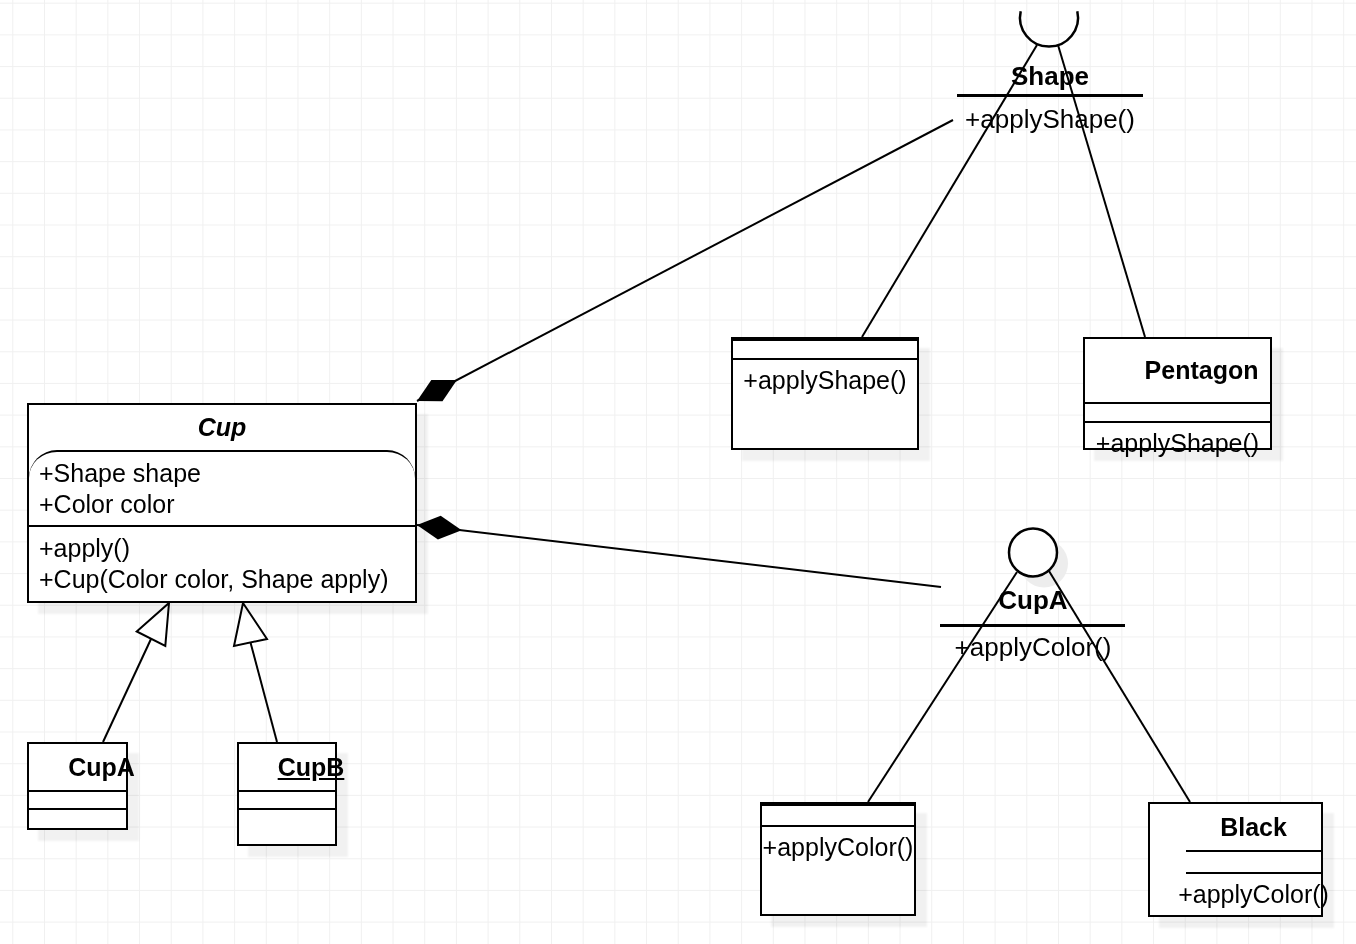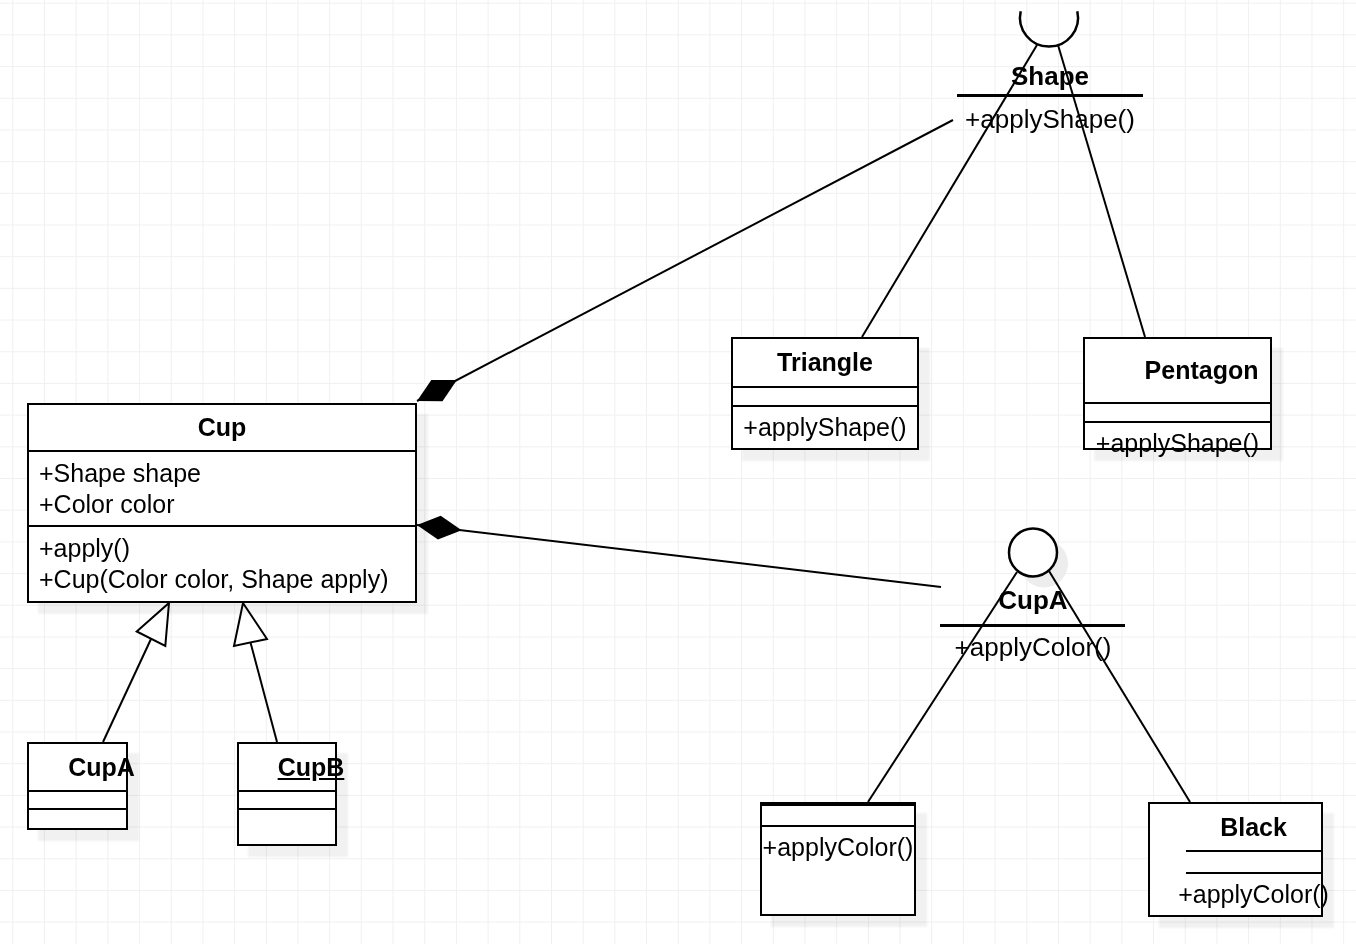--- a/index.html
+++ b/index.html
@@ -54,22 +54,22 @@
     align-items: center;
     justify-content: center;
   }
   .uml-section.lines {
     padding: 6px 0 0 10px;
     line-height: 31px;
   }
 
   
   #box-cup      { left: 27px;  top: 403px; width: 390px; height: 200px; }
-  #box-cup .uml-header { height: 45px; }
-  #box-cup .sec-attrs   { height: 75px; }
+  #box-cup .uml-header { height: 45px; font-style: italic; }
+  #box-cup .sec-attrs   { height: 75px; border-radius: 28px; }
   #box-cup .sec-methods { height: 76px; }
 
   
   #box-triangle { left: 731px; top: 337px; width: 188px; height: 113px; }
   #box-triangle .uml-header { height: 47px; }
   #box-triangle .sec-attrs   { height: 19px; }
   #box-triangle .sec-methods { height: 43px; }
 
   
   #box-pentagon { left: 1083px; top: 337px; width: 189px; height: 113px; }
@@ -184,21 +184,20 @@
         <div>+Shape shape</div>
         <div>+Color color</div>
       </div>
       <div class="uml-section lines sec-methods">
         <div>+apply()</div>
         <div>+Cup(Color color, Shape apply)</div>
       </div>
     </div>
 
     <div class="uml-box" id="box-triangle">
-      <div class="uml-header">Triangle</div>
       <div class="uml-section sec-attrs"></div>
       <div class="uml-section centered sec-methods">
         <div>+applyShape()</div>
       </div>
     </div>
 
     <div class="uml-box" id="box-pentagon">
       <div class="uml-header">Pentagon</div>
       <div class="uml-section sec-attrs"></div>
       <div class="uml-section centered sec-methods">

